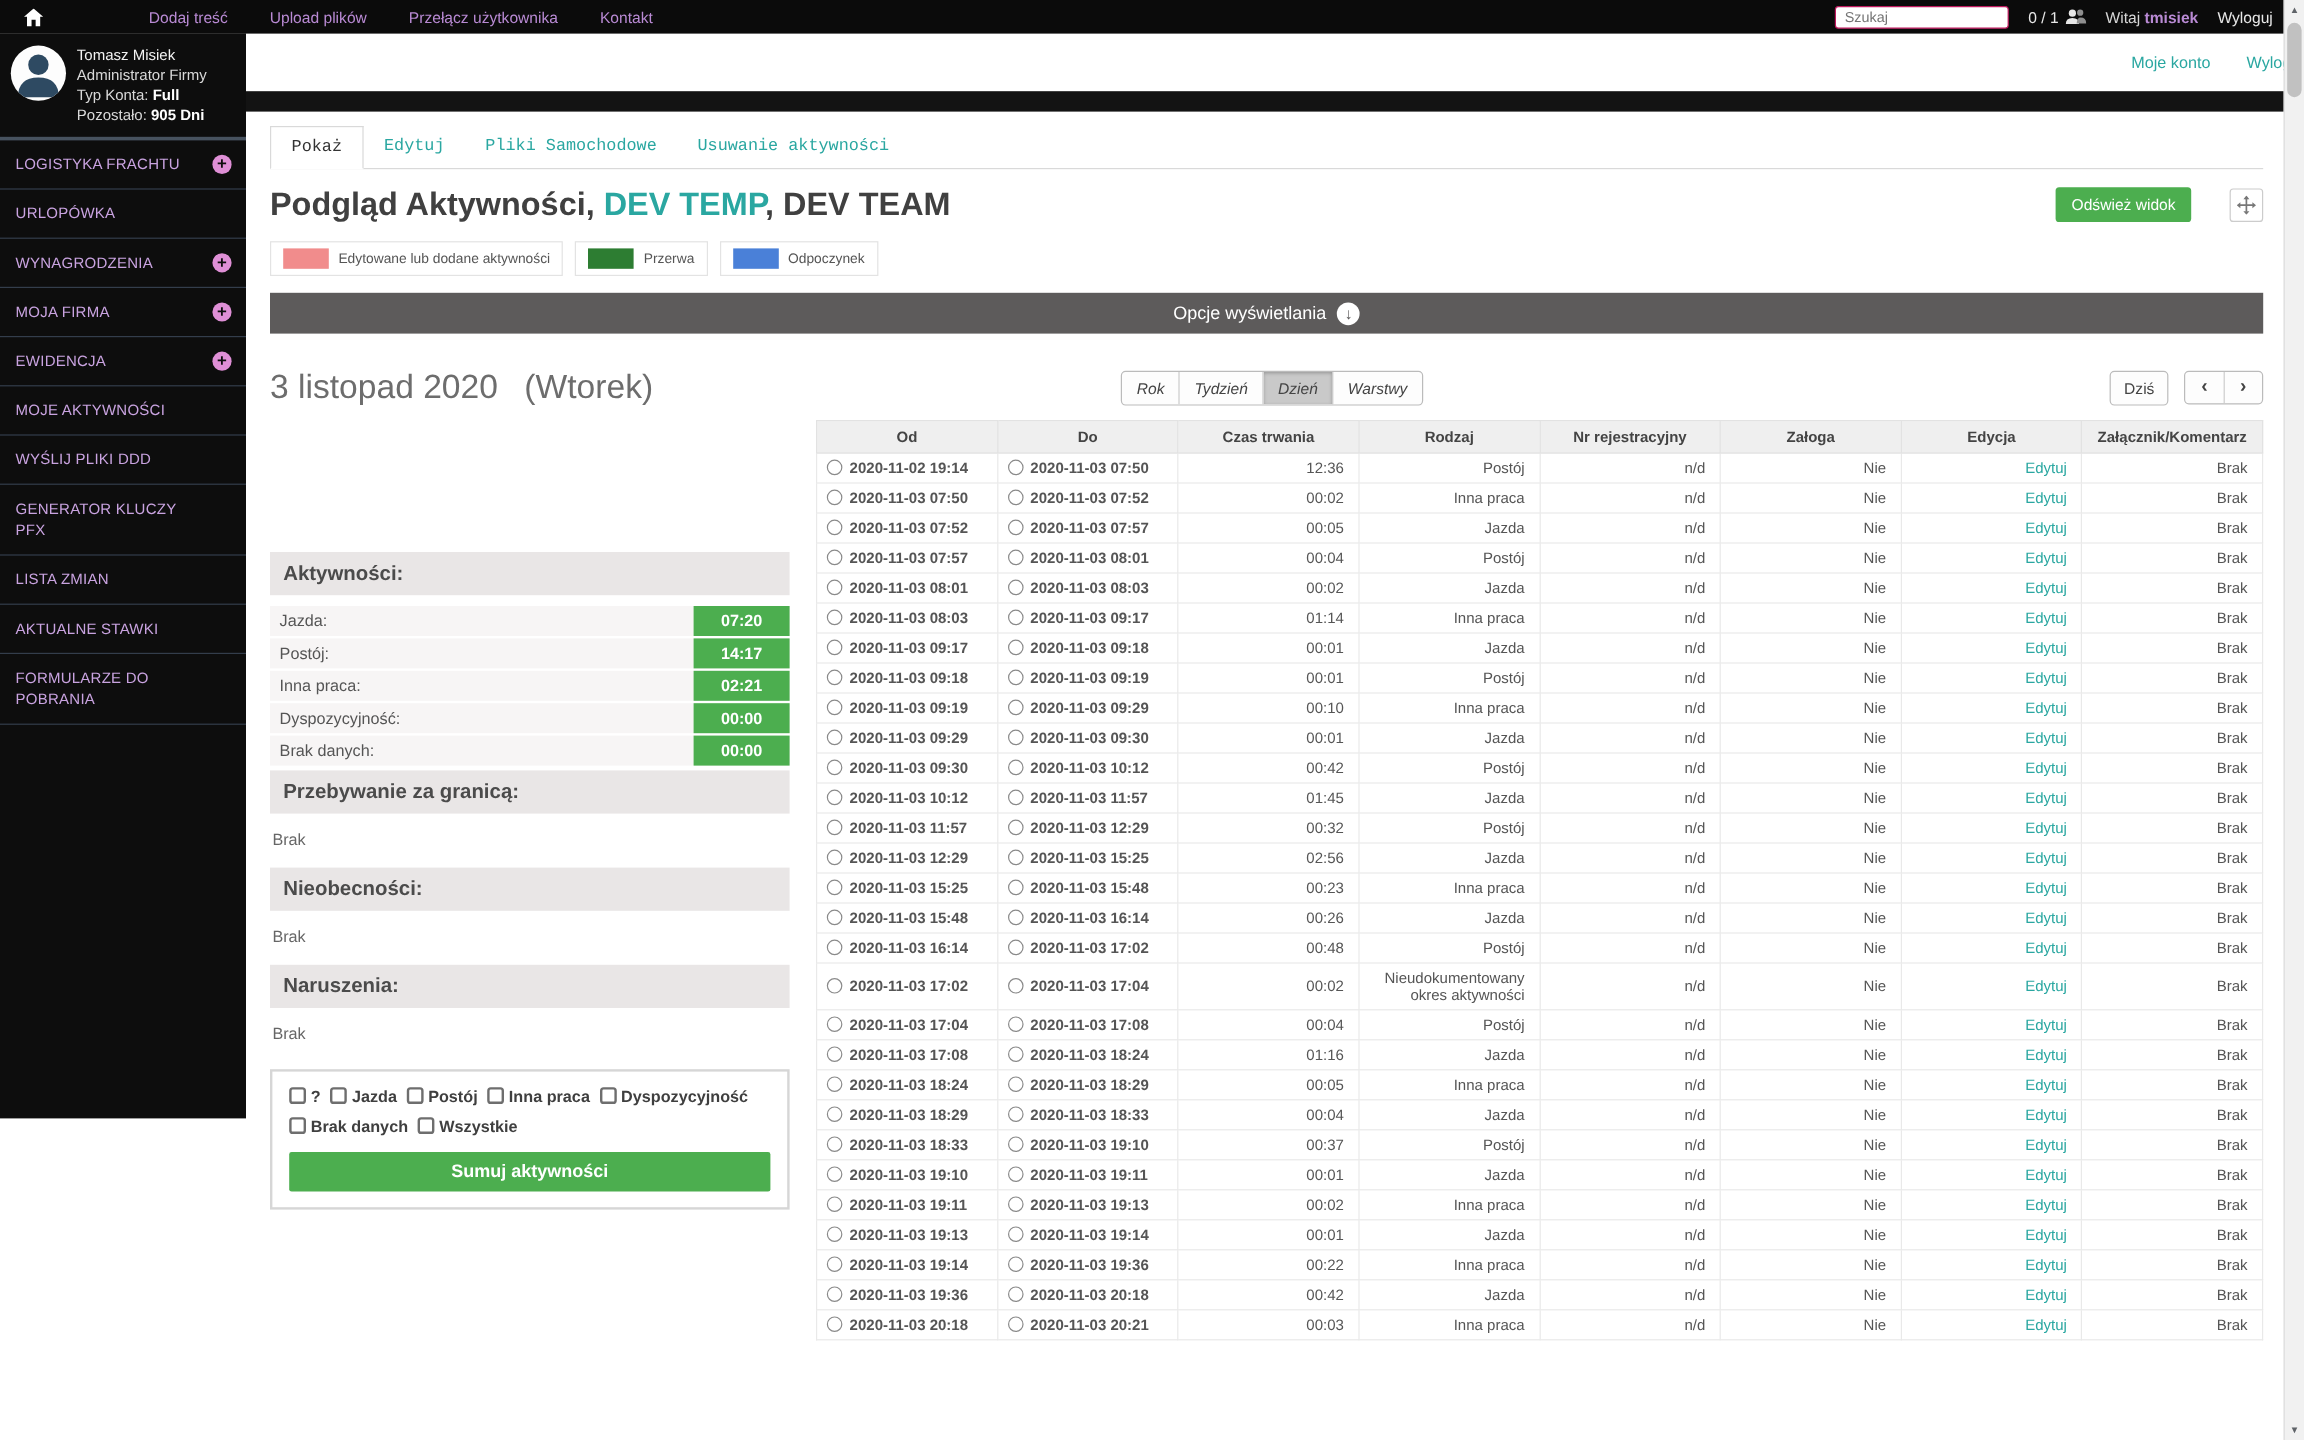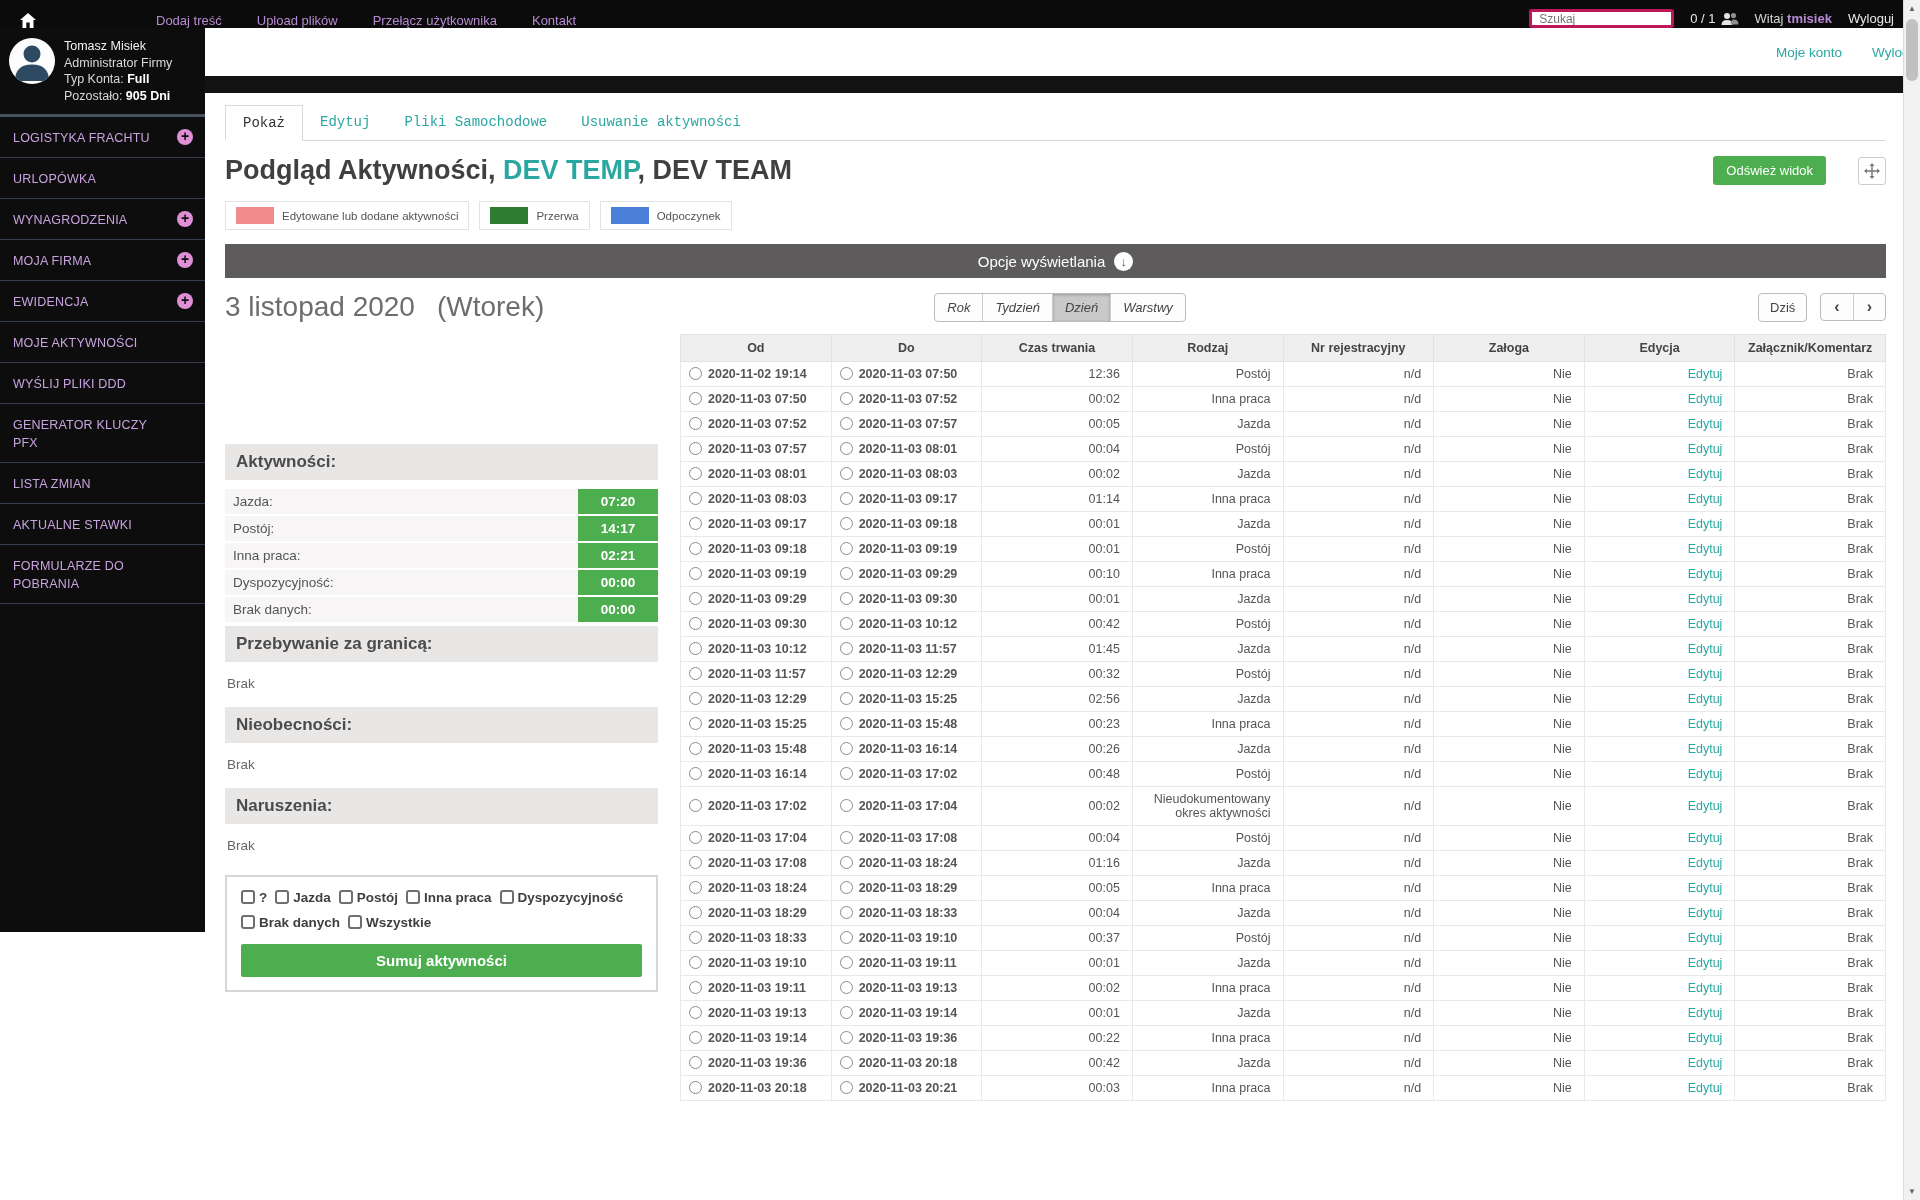--- a/index.html
+++ b/index.html
@@ -1,26 +1,26 @@
 <!DOCTYPE html>
 <html><head>
 <meta charset="utf-8">
 <style>
   html,body{margin:0;padding:0;width:1920px;height:1200px;overflow:hidden;
     font-family:"Liberation Sans",sans-serif;background:#fff;}
   *{box-sizing:border-box;}
 
   
-  .topbar{height:28px;background:#0b0b0b;display:flex;align-items:flex-end;
-    padding:0 26px 0 20px;position:relative;z-index:5;gap:32px;}
+  .topbar{height:28px;background:#0b0b0b;display:flex;align-items:center;
+    padding:0 26px 0 20px;position:relative;z-index:5;}
   .home-btn{display:flex;align-items:center;margin-right:88px;cursor:pointer;}
   .topnav{display:flex;gap:35px;}
   .top-link{color:#b98ad4;font-size:13px;cursor:pointer;white-space:nowrap;}
   .top-right{margin-left:auto;display:flex;align-items:center;gap:16px;}
-  .search-input{width:145px;height:19px;border:3px solid #be185d;border-radius:3px;
+  .search-input{width:145px;height:19px;border:1px solid #be185d;border-radius:3px;
     padding:0 7px;font-size:12px;color:#333;outline:none;font-family:"Liberation Sans",sans-serif;}
   .counter{color:#e8e8e8;font-size:13px;display:flex;align-items:center;gap:5px;}
   .greeting{color:#d6d6d6;font-size:13px;}
   .greeting b{color:#b98ad4;}
   .top-logout{color:#e8e8e8;font-size:13px;cursor:pointer;}
 
   
   .app{display:flex;width:1920px;height:904px;}
   .sidebar{width:205px;background:#0d0d0d;flex:none;}
   .main{flex:1;position:relative;}
@@ -67,21 +67,21 @@
     padding:5px 10px;}
   .swatch{width:38px;height:17px;display:inline-block;}
   .legend-label{font-size:11.5px;color:#555;}
 
   .options-bar{margin-top:14px;height:34px;background:#5d5b5b;display:flex;
     align-items:center;justify-content:center;gap:9px;cursor:pointer;}
   .options-label{color:#fff;font-size:15px;}
   .circle-arrow{width:19px;height:19px;border-radius:50%;background:#fff;color:#5d5b5b;
     font-weight:bold;font-size:13px;line-height:19px;text-align:center;}
 
-  .date-row{display:flex;align-items:center;margin-top:13px;}
+  .date-row{display:flex;align-items:center;margin-top:29px;}
   .date-heading{font-size:28px;color:#6d6d6d;}
   .date-heading .weekday{margin-left:22px;}
   .view-switcher{display:flex;margin-left:390px;border:1px solid #bbb;border-radius:4px;
     overflow:hidden;background:#fdfdfd;font-style:italic;}
   .vbtn{padding:6px 12px;font-size:13px;color:#444;border-right:1px solid #ccc;cursor:pointer;}
   .vbtn:last-child{border-right:none;}
   .vbtn.vactive{background:#c9c9c9;box-shadow:inset 0 1px 3px rgba(0,0,0,.25);}
   .date-right{margin-left:auto;display:flex;align-items:center;gap:13px;}
   .today-btn{padding:6px 11px;font-size:13px;color:#444;border:1px solid #bbb;
     border-radius:4px;background:#fdfdfd;cursor:pointer;}

